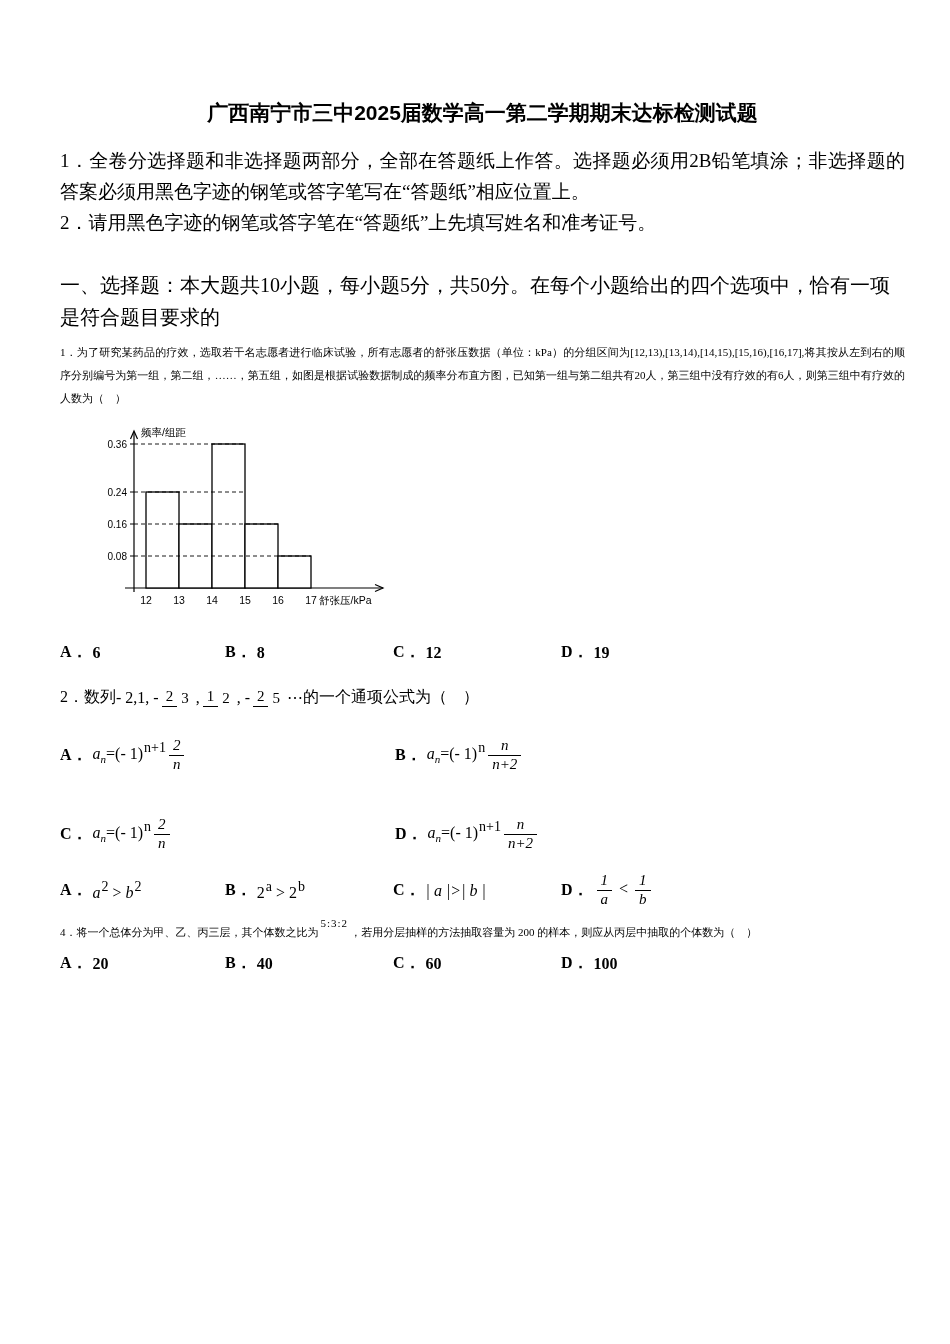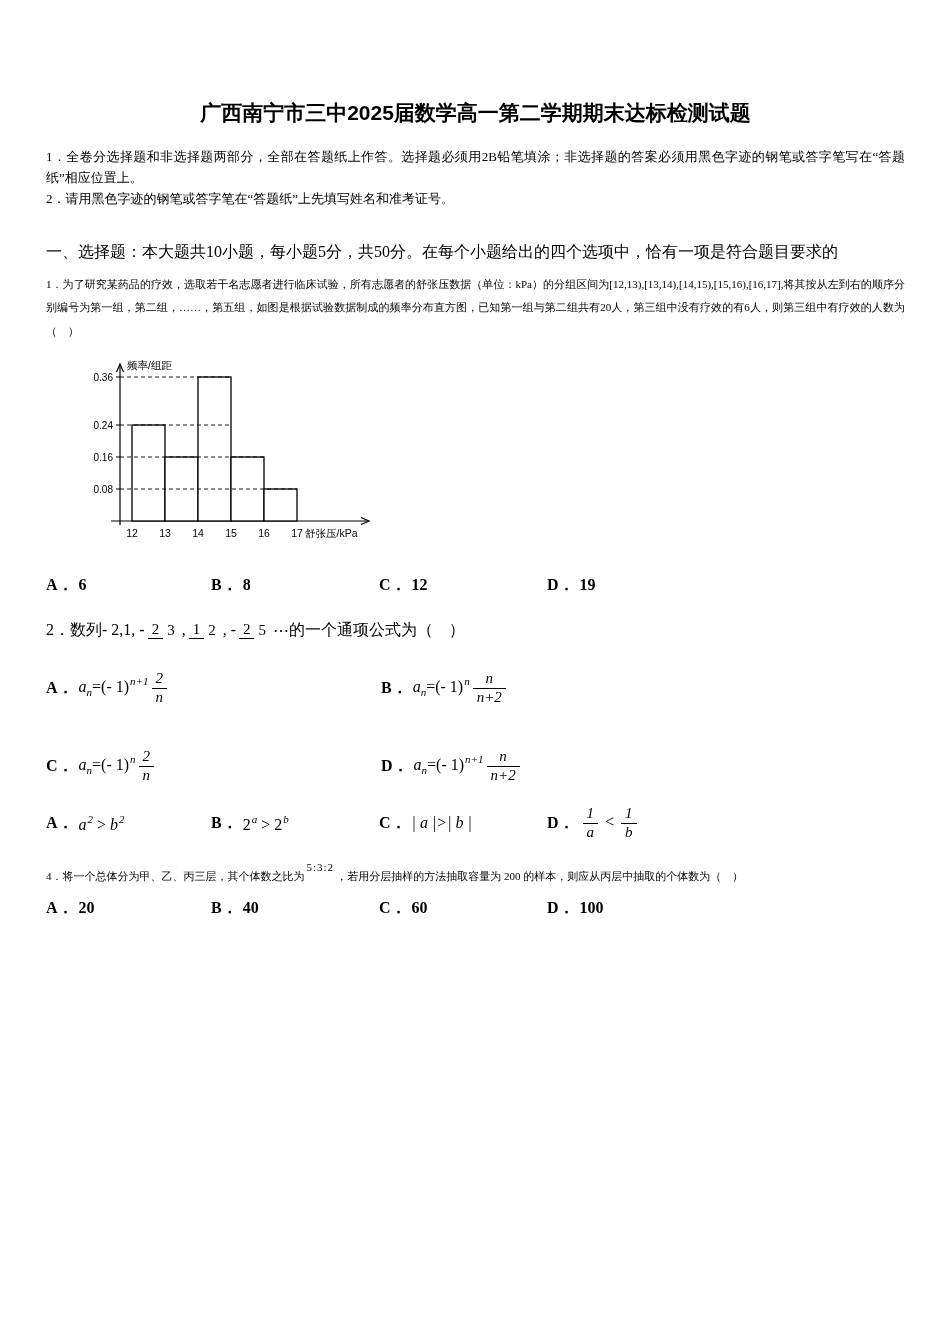--- a/index.html
+++ b/index.html
@@ -1,45 +1,45 @@
 <!DOCTYPE html>
 <html><head>
 <meta charset="utf-8">
 <style>
   *{box-sizing:border-box}
   html,body{margin:0;padding:0}
   body{width:950px;height:1344px;background:#fff;color:#000;overflow:hidden;
        font-family:"Liberation Serif","DejaVu Serif",serif;}
-  .page{padding:100px 45px 0 46px}
+  .page{padding:100px 45px 0 60px}
   .title{font-family:"Liberation Sans","DejaVu Sans",sans-serif;font-size:21px;font-weight:700;
          text-align:center;margin:0 0 20px;line-height:1.25}
   .notice-head{font-size:15.5px;margin:0 0 3px}
-  .notice{font-size:13px;line-height:1.62;margin:0;text-align:justify}
-  .section-head{font-size:16px;margin:30px 0 0;line-height:1.6}
+  .notice{font-size:19px;line-height:1.62;margin:0;text-align:justify}
+  .section-head{font-size:20px;margin:30px 0 0;line-height:1.6}
   .qtext{font-size:11px;line-height:2.12;margin:8px 0 0;text-align:justify}
   .chart{margin:8px 0 4px 20px}
   .opt-row{display:grid;grid-template-columns:165px 168px 168px auto;font-size:16px;margin:14px 0 0;align-items:center}
   .all-bold{font-weight:700}
   .opt{display:flex;align-items:center}
   .opt-label{font-weight:700;margin-right:5px;white-space:pre}
   .math{font-style:normal}
   .math i,.m{font-style:italic}
   .sub{font-size:11px;font-style:italic;vertical-align:-4px}
-  .sup{font-size:11px;font-style:italic;vertical-align:7px;margin-left:1px}
+  .sup{font-size:14px;vertical-align:7px;margin-left:1px}
   .frac{display:inline-block;vertical-align:middle;text-align:center;line-height:1.05;margin:0 3px;font-size:15px}
   .frac .fn{display:block;border-bottom:1px solid #000;padding:0 4px 1px}
   .frac .fd{display:block;padding:1px 4px 0}
   .frac.it{font-style:italic}
   .frac.plain{font-style:normal}
   .q2-line{font-size:16px;margin:24px 0 0;display:flex;flex-wrap:wrap}
   .q2-line>span{display:inline-flex;align-items:center}
   .q2-opts{display:grid;grid-template-columns:335px auto;row-gap:44px;margin:30px 0 0;font-size:16px}
   .q2-opt{display:flex;align-items:center}
   .q3-line{margin:34px 0 0}
-  .q4-line{margin:24px 0 0;line-height:2.3}
+  .q4-line{margin:12px 0 0;line-height:2.3}
   .ratio{position:relative;top:-9px;margin:0 2px;letter-spacing:1px}
   .gap-sm{margin-top:22px}
 </style>
 </head>
 <body>
 
 <div class="page">
 
   <h1 class="title">广西南宁市三中2025届数学高一第二学期期末达标检测试题</h1>
 

